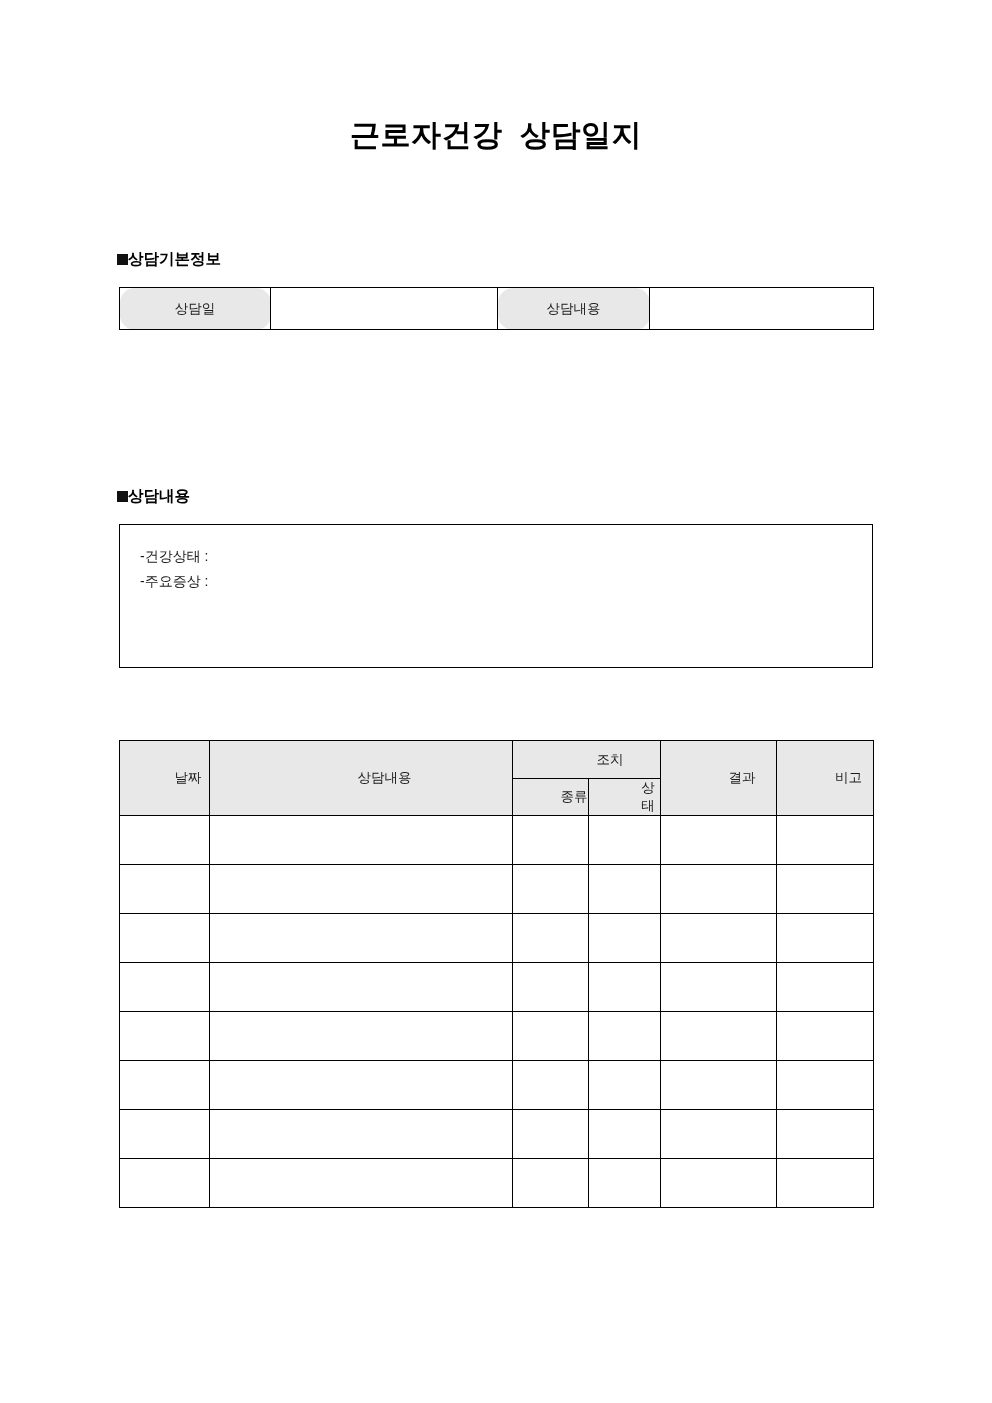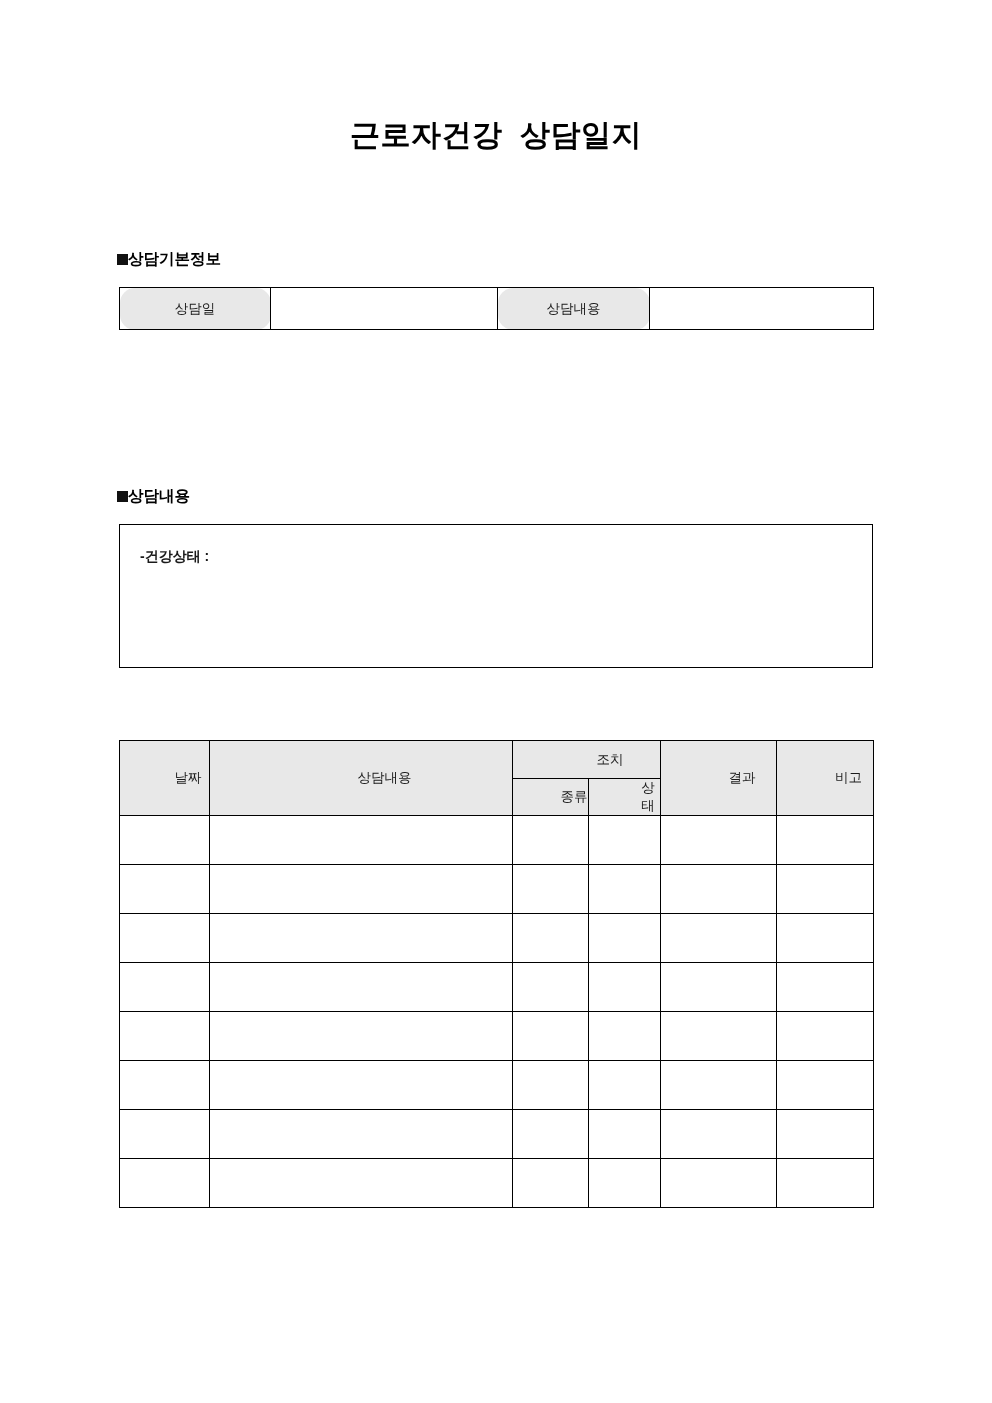--- a/index.html
+++ b/index.html
@@ -89,21 +89,20 @@
     left: 119px;
     top: 524px;
     width: 754px;
     height: 144px;
     border: 1px solid #000000;
     box-sizing: border-box;
     background: #ffffff;
   }
   #box-consult-content .lines {
     padding: 19px 0 0 20px;
-    font-weight: bold;
   }
   #box-consult-content .line {
     font-size: 14px;
     line-height: 25px;
     color: #1a1a1a;
     white-space: pre;
   }
 
   
   #table-log {
@@ -151,20 +150,21 @@
   </table>
 
   <div class="section-heading" id="heading-consult-content">
     <span class="bullet-square"></span>
     <span>상담내용</span>
   </div>
 
   <div id="box-consult-content">
     <div class="lines">
       <div class="line">-건강상태 :</div>
+      <div class="line">-주요증상 :</div>
     </div>
   </div>
 
   <table class="form-table" id="table-log">
     <colgroup>
       <col style="width:90px">
       <col style="width:303px">
       <col style="width:76px">
       <col style="width:72px">
       <col style="width:116px">

